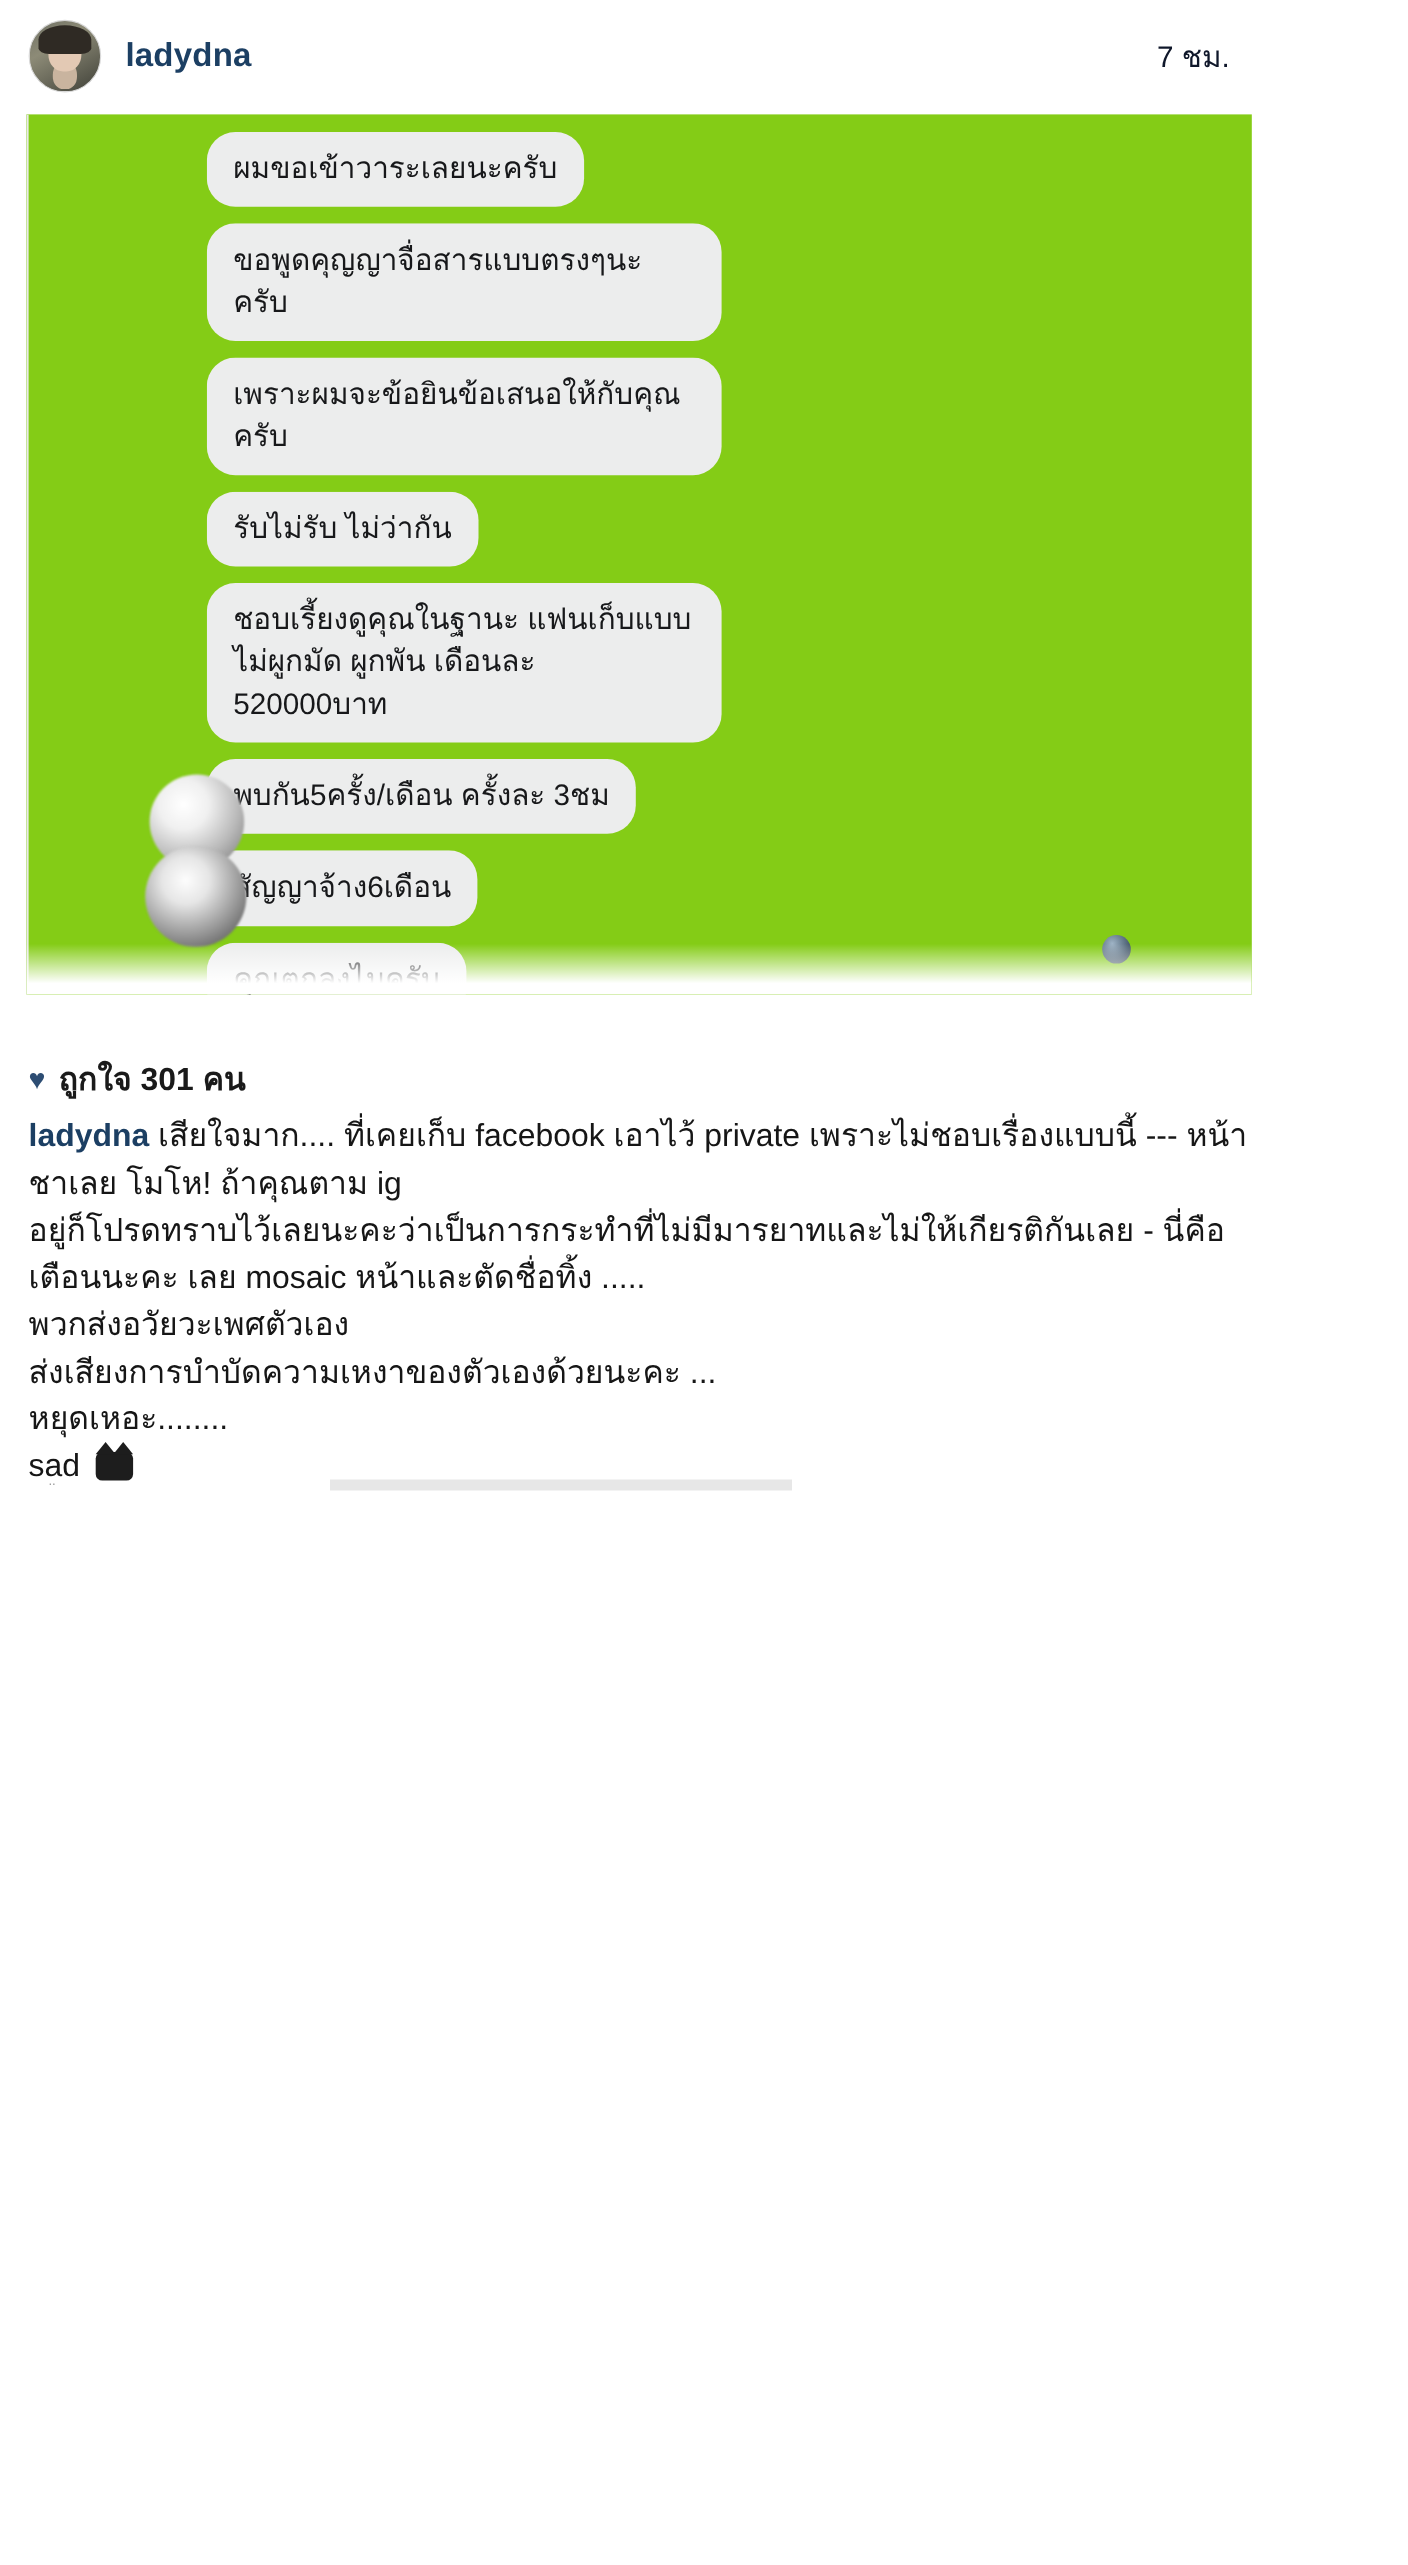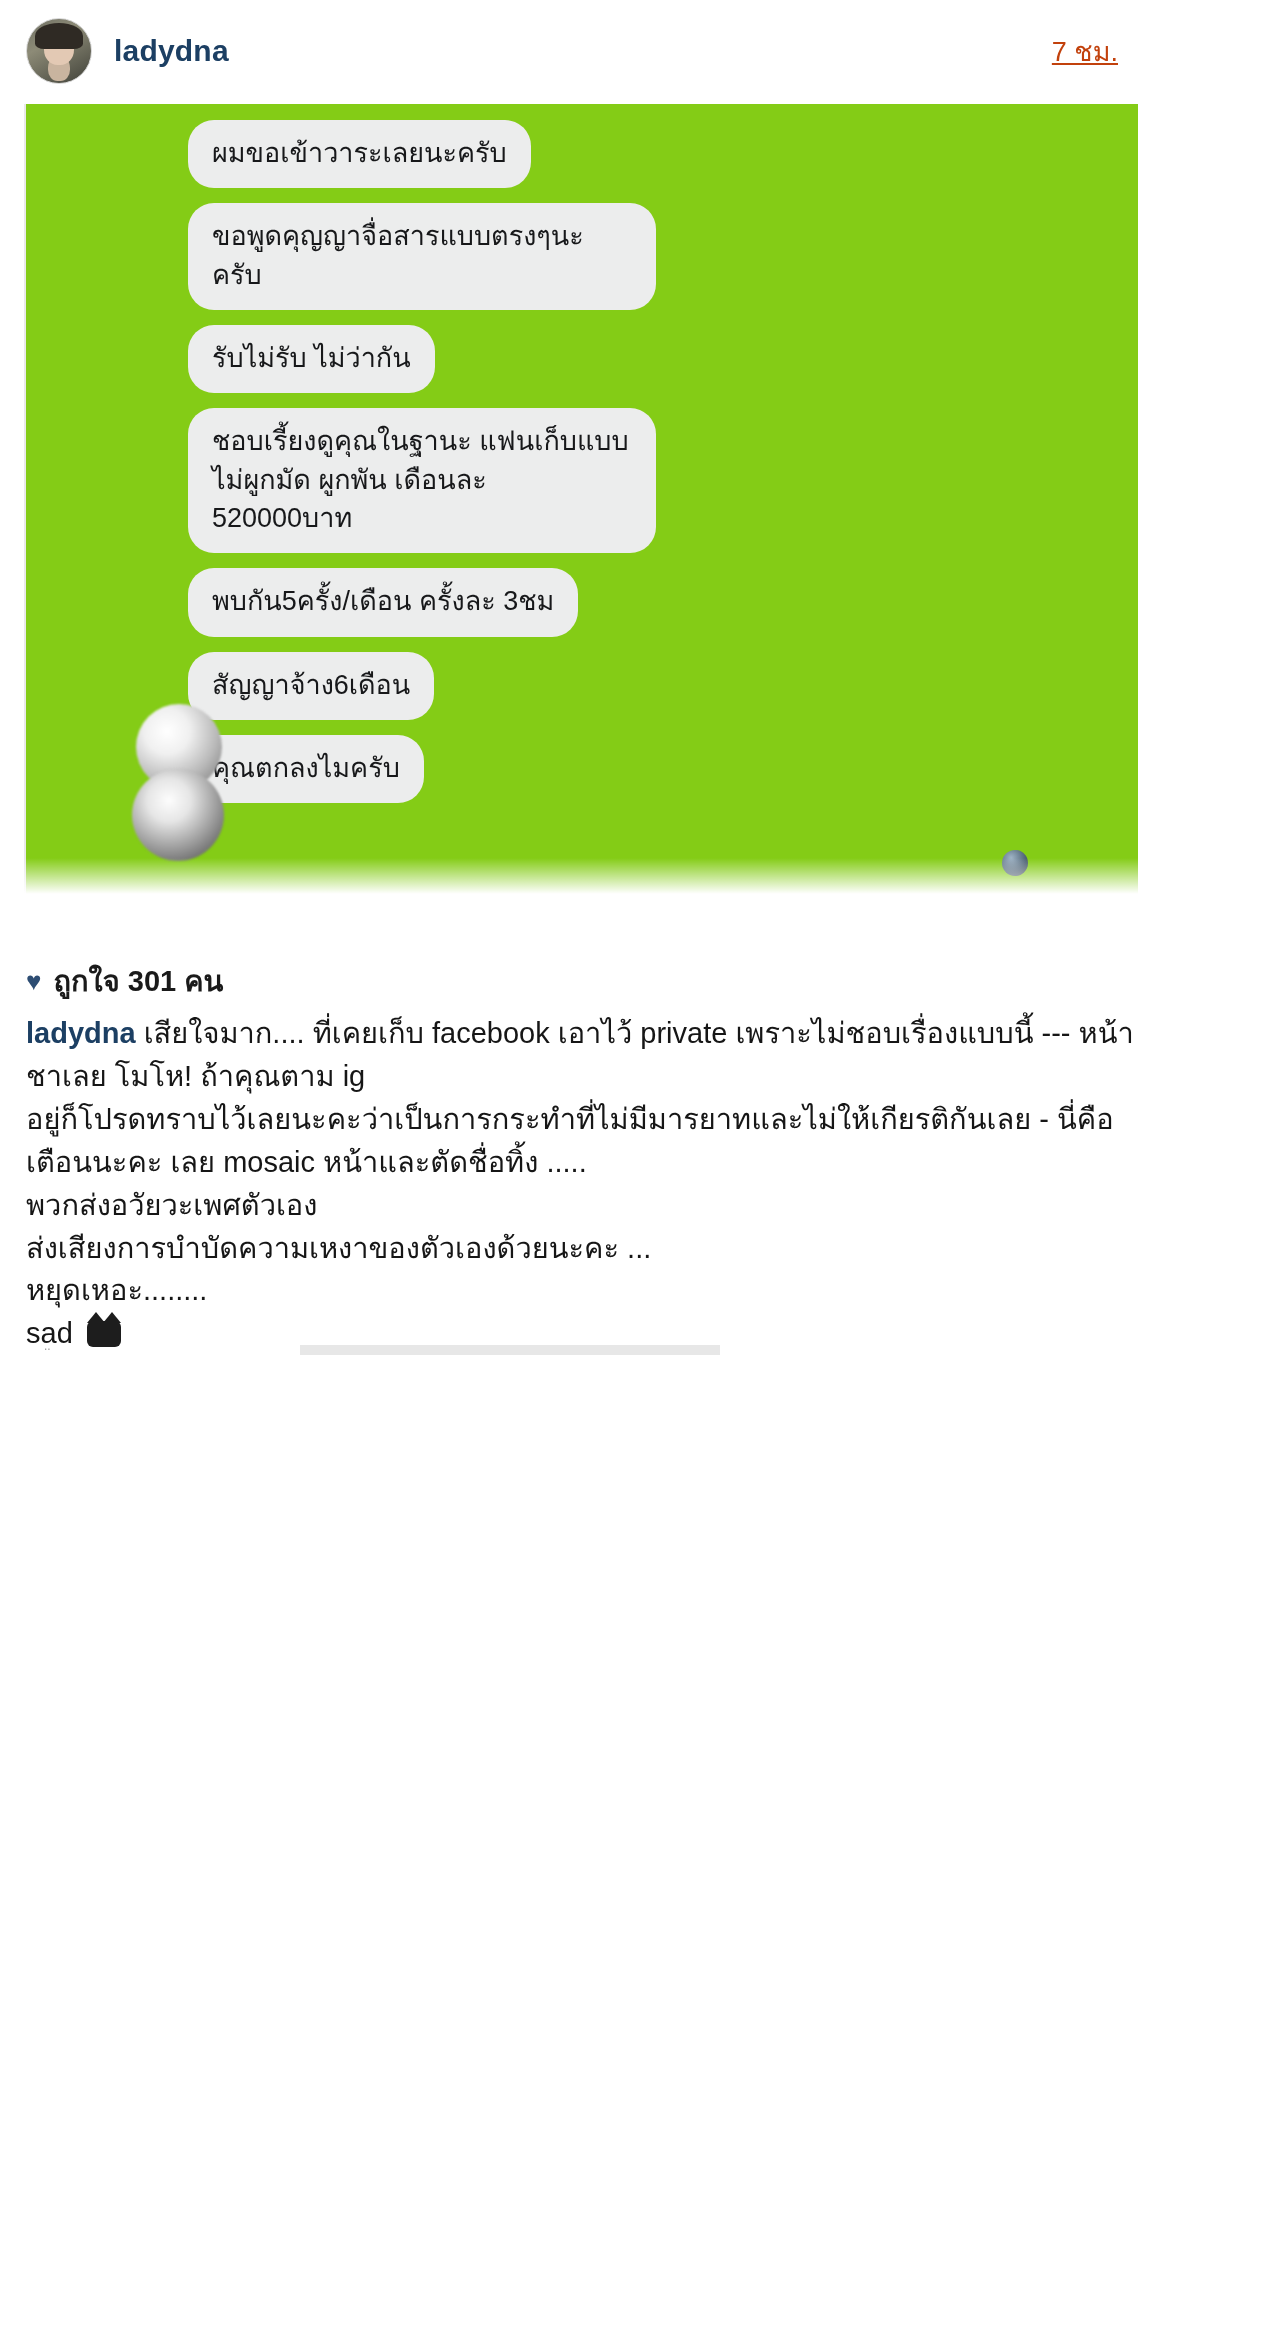--- a/index.html
+++ b/index.html
@@ -61,23 +61,22 @@
   .username {
     font-size: 30px;
     font-weight: bold;
     color: #1c3f63;
     margin-left: 22px;
     letter-spacing: 0.2px;
   }
   .timestamp {
     margin-left: auto;
     font-size: 27px;
-    color: #c2410c;
+    color: #0f172a;
     padding-right: 18px;
-    text-decoration: underline;
   }
 
   
   .chat-shot {
     position: relative;
     margin: 6px 24px 0 24px;
     height: 800px;
     background: #84cc16;
     overflow: hidden;
   }
@@ -209,20 +208,23 @@
   <div class="chat-shot">
     <div class="shot-edge"></div>
     <div class="bubbles">
       <div class="bubble-row">
         <div class="bubble">ผมขอเข้าวาระเลยนะครับ</div>
       </div>
       <div class="bubble-row">
         <div class="bubble">ขอพูดคุญญาจื่อสารแบบตรงๆนะครับ</div>
       </div>
       <div class="bubble-row">
+        <div class="bubble">เพราะผมจะข้อยินข้อเสนอให้กับคุณครับ</div>
+      </div>
+      <div class="bubble-row">
         <div class="bubble">รับไม่รับ ไม่ว่ากัน</div>
       </div>
       <div class="bubble-row">
         <div class="bubble">ชอบเรี้ยงดูคุณในฐานะ แฟนเก็บแบบไม่ผูกมัด ผูกพัน เดือนละ 520000บาท</div>
       </div>
       <div class="bubble-row">
         <div class="bubble">พบกัน5ครั้ง/เดือน ครั้งละ 3ชม</div>
       </div>
       <div class="bubble-row">
         <div class="bubble">สัญญาจ้าง6เดือน</div>

